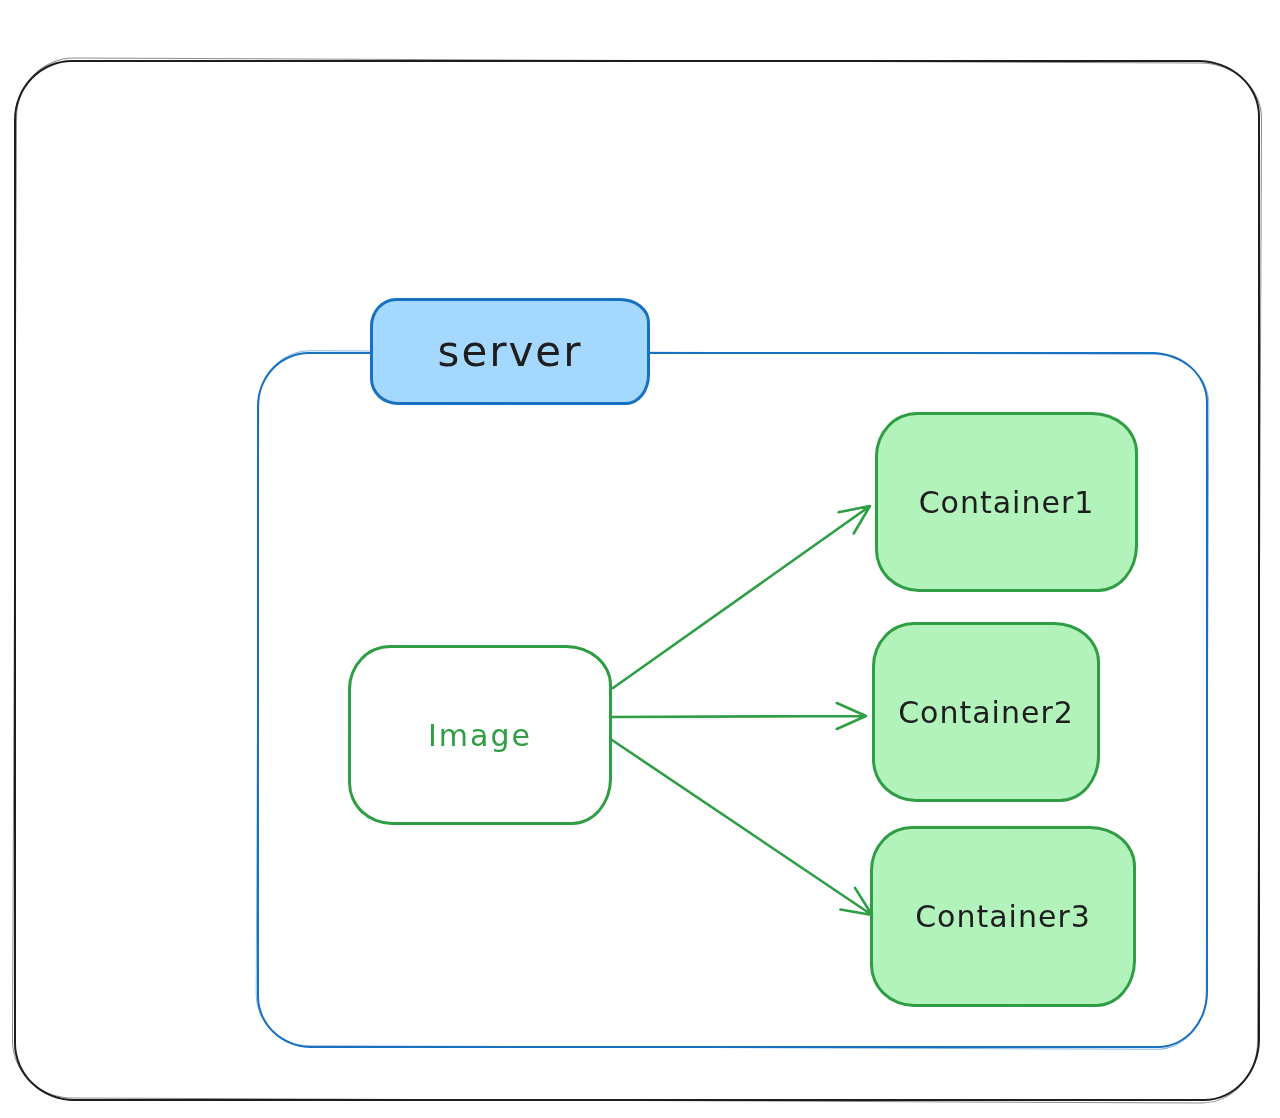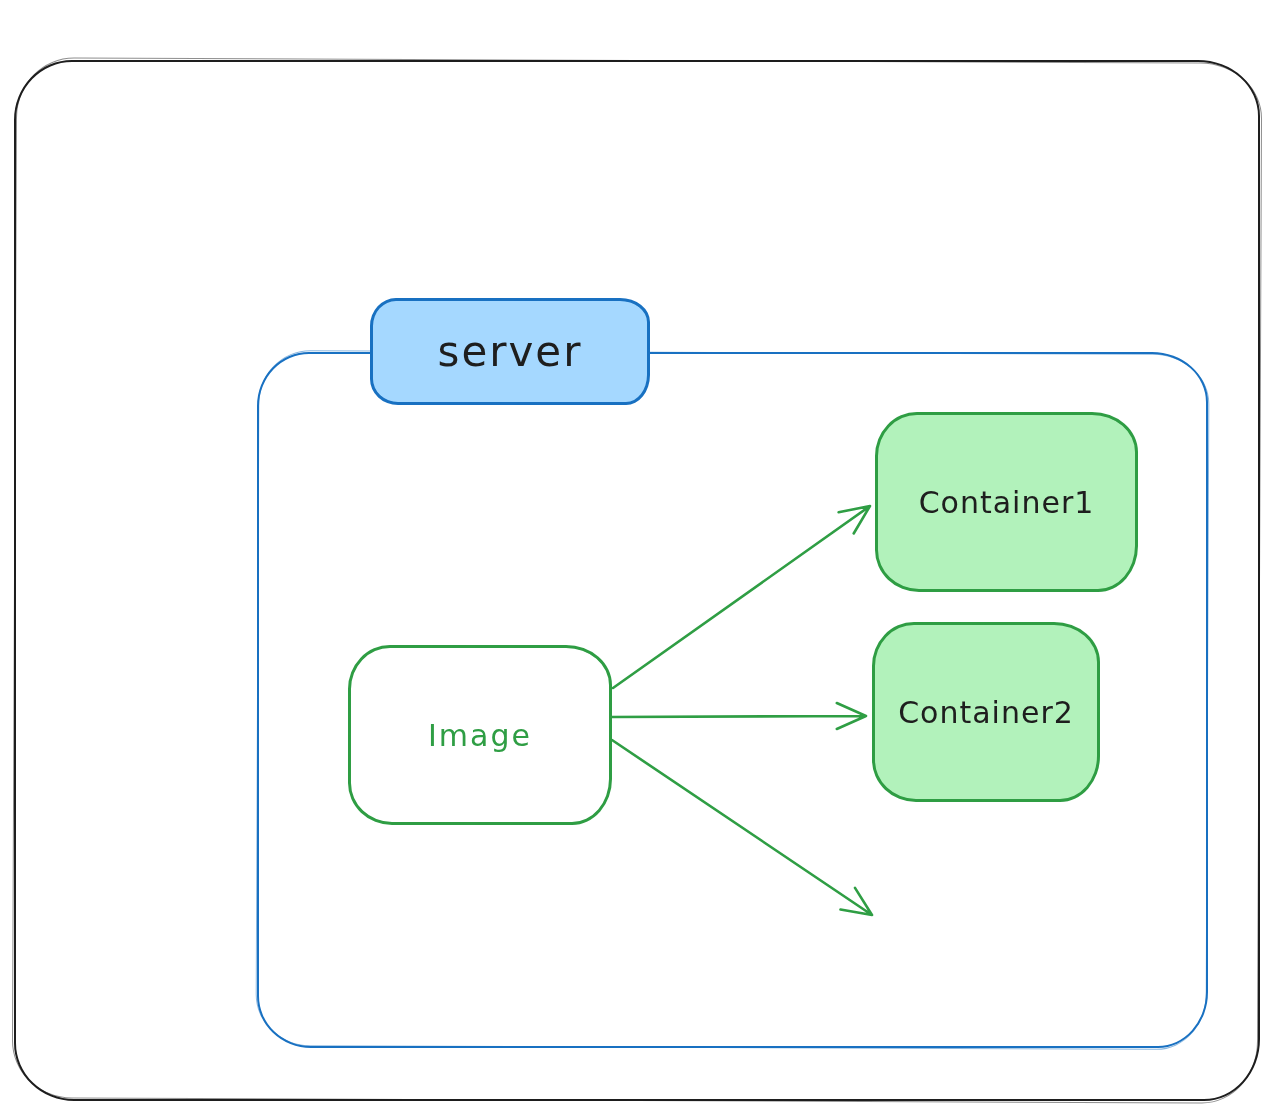--- a/index.html
+++ b/index.html
@@ -148,20 +148,23 @@
   </div>
 
   <div class="node container-node container-1 sketch edge-green">
     <span>Container1</span>
   </div>
 
   <div class="node container-node container-2 sketch edge-green">
     <span>Container2</span>
   </div>
 
+  <div class="node container-node container-3 sketch edge-green">
+    <span>Container3</span>
+  </div>
 
   <svg class="arrows-layer" viewBox="0 0 1280 1118" xmlns="http://www.w3.org/2000/svg">
     <path class="arrow" d="M 613 688 L 870 506 M 838.6 512.3 L 870 506 L 853.7 533.5"></path>
     <path class="arrow" d="M 611 717 L 866 716 M 836.8 703 L 866 716 L 836.8 729"></path>
     <path class="arrow" d="M 612 740 L 872 915 M 840.5 909.5 L 872 915 L 855 887.9"></path>
   </svg>
 
 </div>
 
 </body></html>

